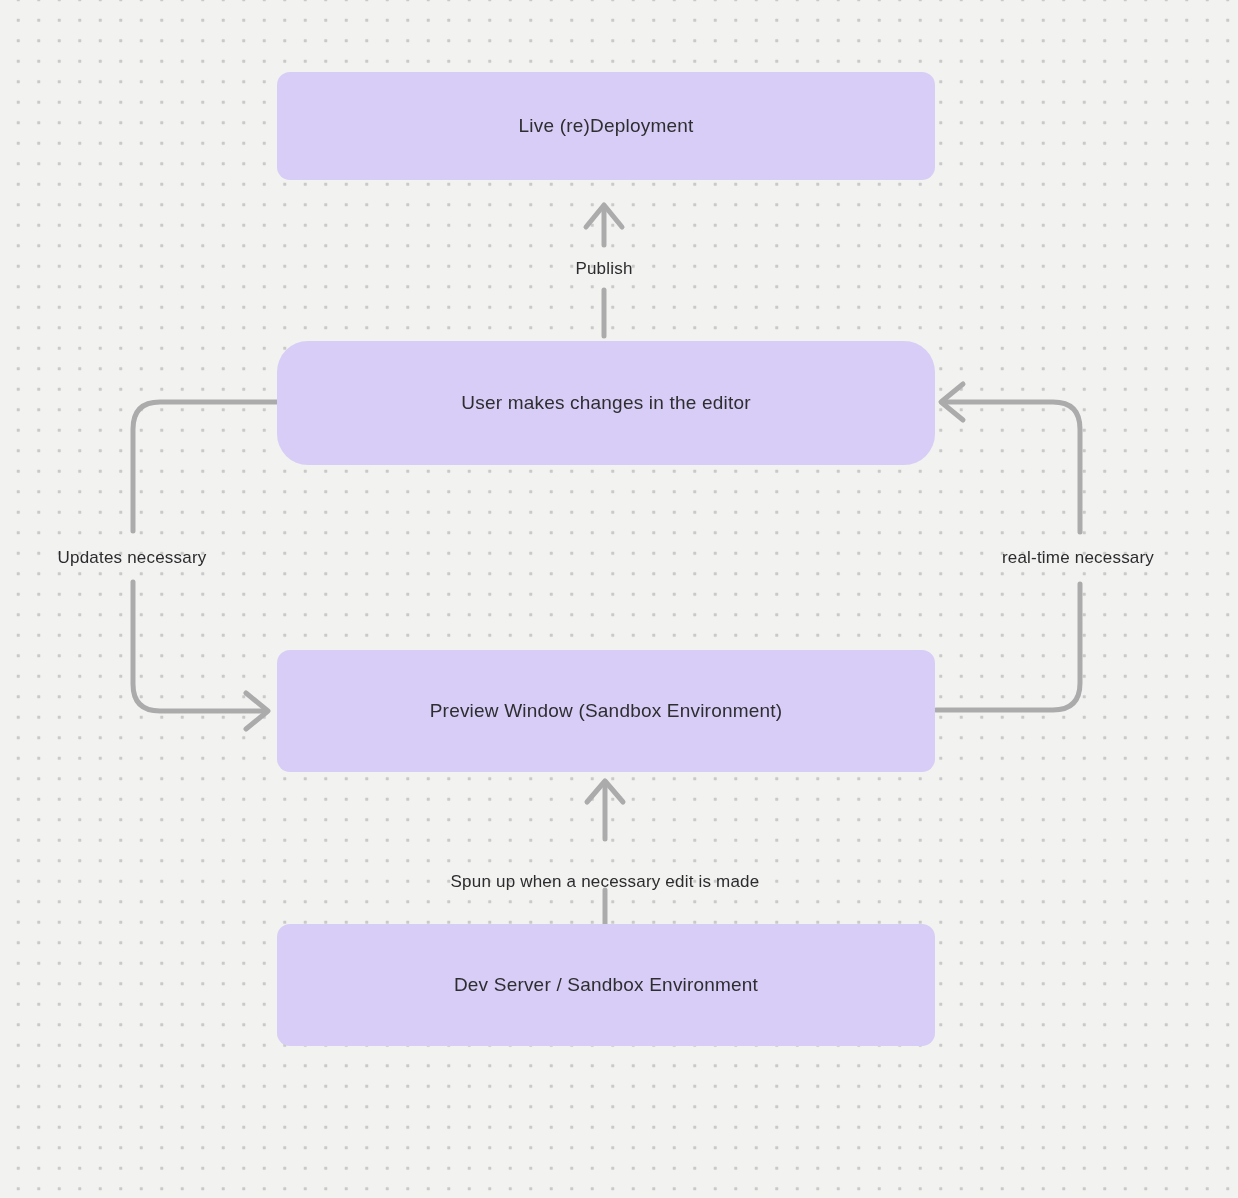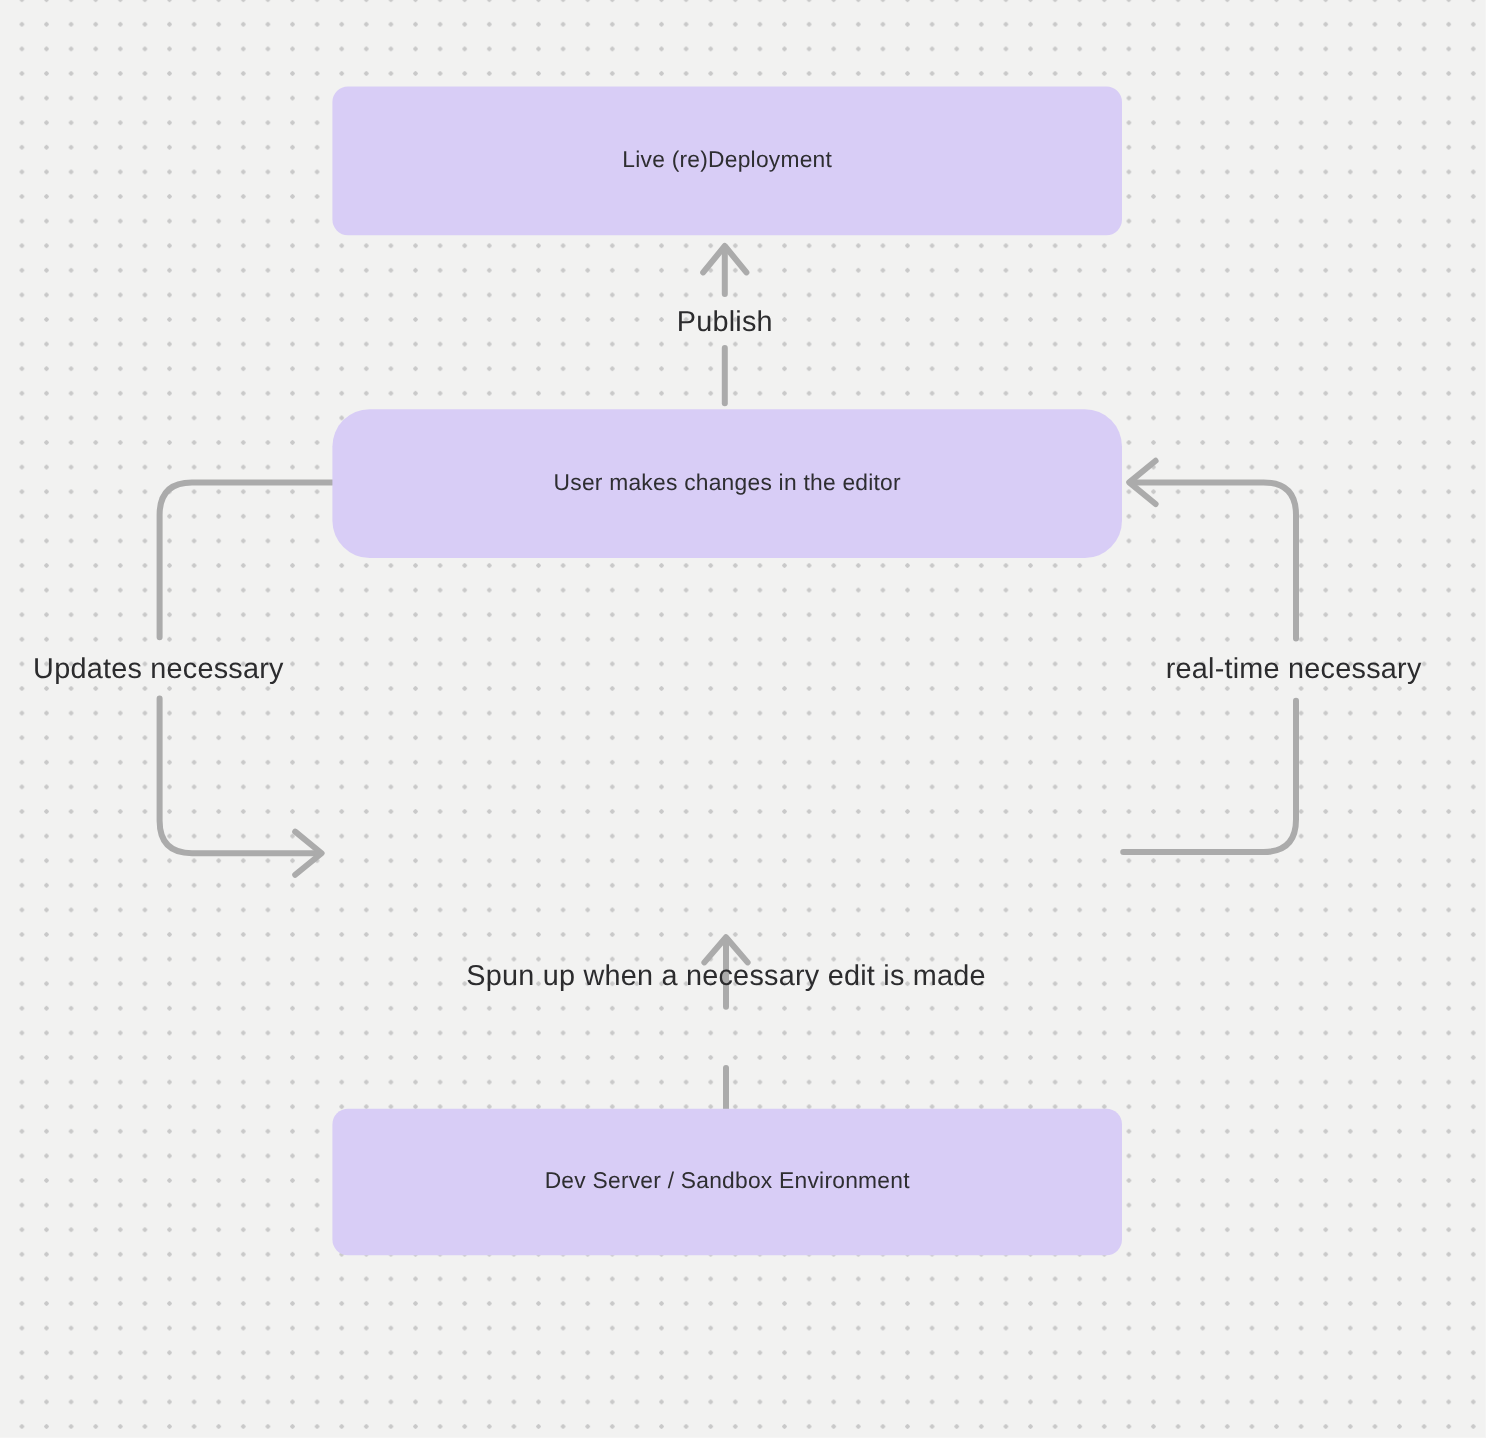--- a/index.html
+++ b/index.html
@@ -37,36 +37,36 @@
     width: 658px;
     background: #d8cdf6;
     border-radius: 13px;
     display: flex;
     align-items: center;
     justify-content: center;
     font-size: 19px;
     color: #2e2e31;
     letter-spacing: 0.2px;
   }
-  .node-1 { top: 72px;  height: 124px; }
+  .node-1 { top: 72px;  height: 108px; }
   .node-2 { top: 341px; height: 124px; border-radius: 31px; }
   .node-3 { top: 650px; height: 122px; }
   .node-4 { top: 924px; height: 122px; }
   .edge-label {
     position: absolute;
     transform: translate(-50%, -50%);
     white-space: nowrap;
-    font-size: 24px;
+    font-size: 17px;
     color: #2c2c2e;
     letter-spacing: 0.2px;
   }
   .label-publish  { left: 604px;  top: 269px; }
   .label-updates  { left: 132px;  top: 558px; }
   .label-feedback { left: 1078px; top: 558px; }
-  .label-spunup   { left: 605px;  top: 814px; }
+  .label-spunup   { left: 605px;  top: 882px; }
 </style>
 </head>
 <body>
 
 <div class="canvas">
 
   <svg class="edges-svg" viewBox="0 0 1238 1198" aria-hidden="true">
 
     <g>
       <path d="M604 336 L604 290"></path>
@@ -95,20 +95,23 @@
   </svg>
 
   <div class="node node-1">
     <span>Live (re)Deployment</span>
   </div>
 
   <div class="node node-2">
     <span>User makes changes in the editor</span>
   </div>
 
+  <div class="node node-3">
+    <span>Preview Window (Sandbox Environment)</span>
+  </div>
 
   <div class="node node-4">
     <span>Dev Server / Sandbox Environment</span>
   </div>
 
   <div class="edge-label label-publish">Publish</div>
   <div class="edge-label label-updates">Updates necessary</div>
   <div class="edge-label label-feedback">real-time necessary</div>
   <div class="edge-label label-spunup">Spun up when a necessary edit is made</div>
 

